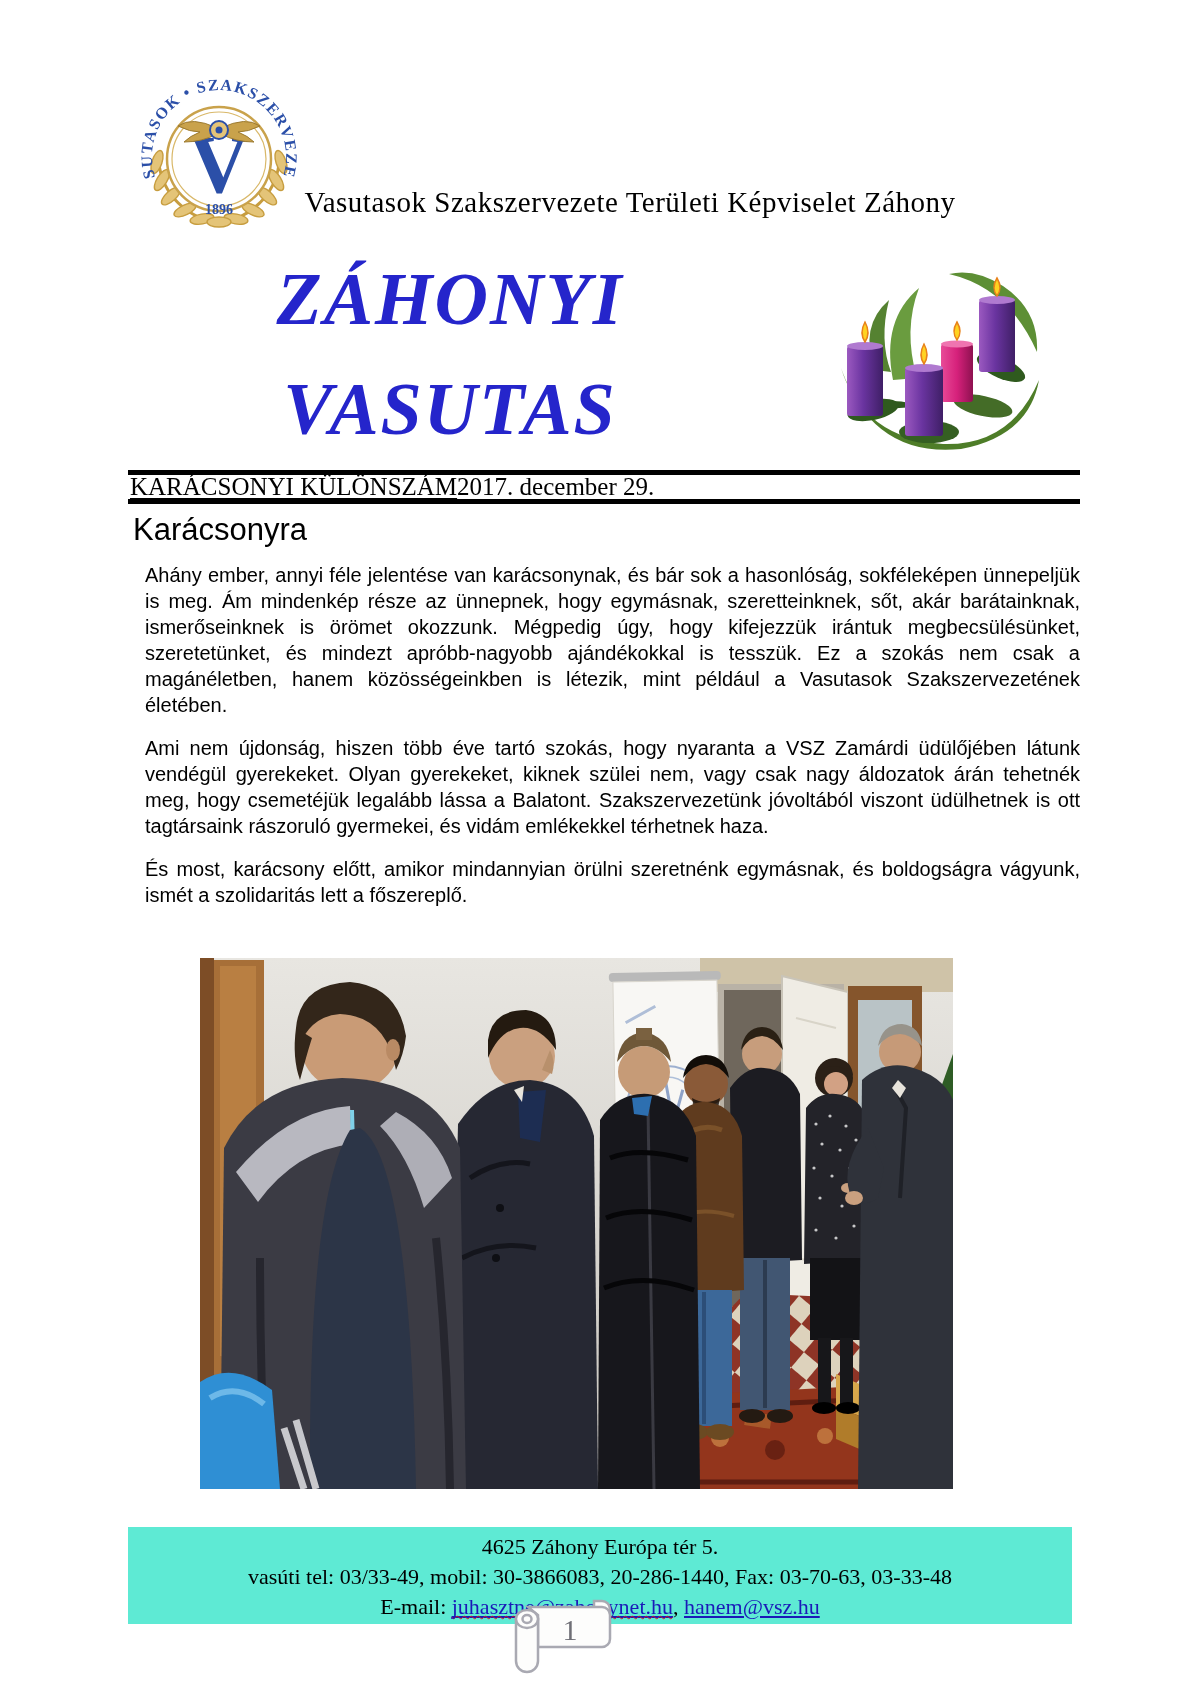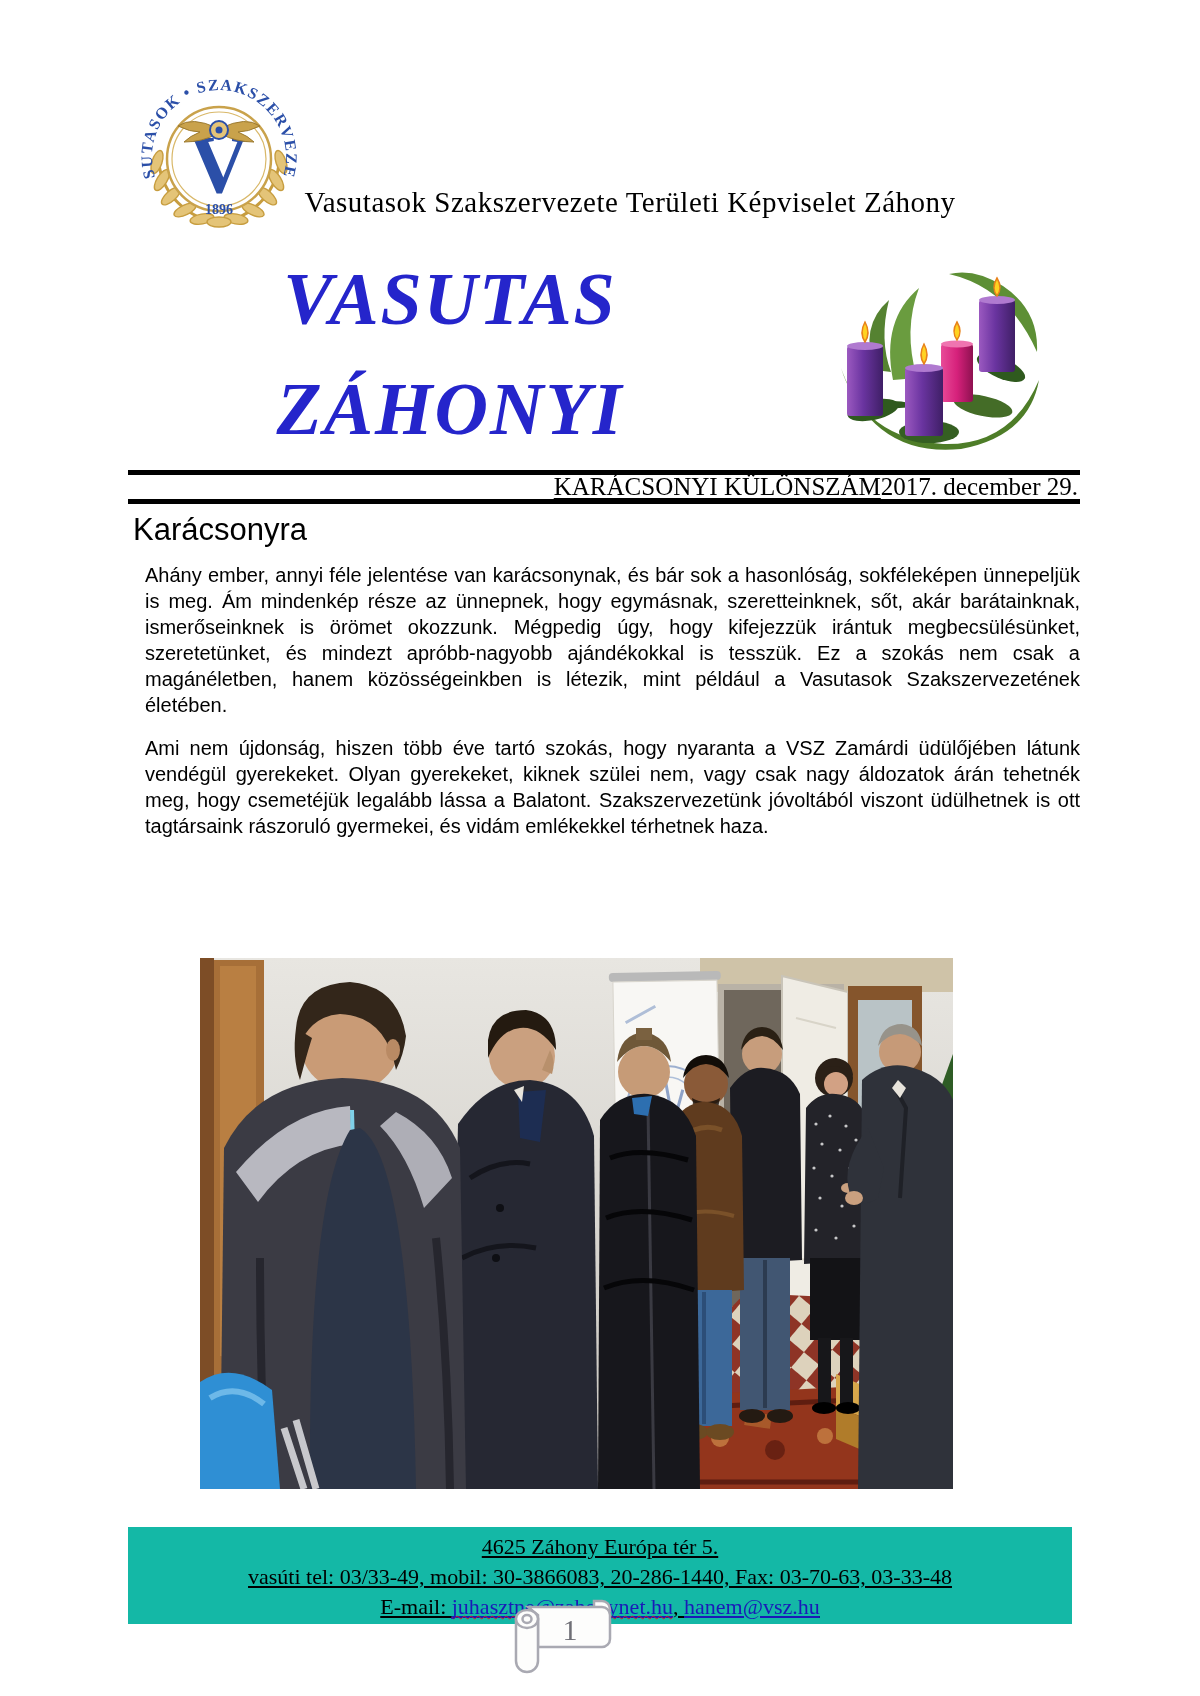--- a/index.html
+++ b/index.html
@@ -12,39 +12,39 @@
             font-size:29px;letter-spacing:.5px;white-space:nowrap;}
   .title-block{position:absolute;left:225px;top:244px;width:450px;text-align:center;
                font-family:"Liberation Serif", serif;font-style:italic;font-weight:600;
                color:#2525cb;line-height:110px;font-size:74px;letter-spacing:2px;}
   .wreath-wrap{position:absolute;left:833px;top:260px;width:212px;height:190px;}
 
   
   .rule{position:absolute;left:128px;width:952px;height:5px;background:#000;}
   .rule-top{top:470px;} .rule-bottom{top:499px;}
   .issue-row{position:absolute;left:130px;top:473px;width:948px;display:flex;
-             justify-content:flex-end;align-items:baseline;font-size:25px;}
+             justify-content:flex-start;align-items:baseline;font-size:25px;}
   .issue-label{text-decoration:underline;text-underline-offset:3px;}
 
   
   .article-heading{position:absolute;left:133px;top:512px;
                    font-family:"Liberation Sans", sans-serif;font-weight:normal;font-size:31px;}
   .article-body{position:absolute;left:133px;top:562px;width:947px;
                 font-family:"Liberation Sans", sans-serif;font-size:20px;line-height:26px;
                 text-align:justify;}
   .article-body p{margin:0 0 17px 12px;}
 
   
   .photo-wrap{position:absolute;left:200px;top:958px;width:753px;height:531px;}
   .photo-wrap svg{display:block;}
 
   
   .footer-bar{position:absolute;left:128px;top:1527px;width:944px;height:97px;
-              background:#14b8a6;text-align:center;font-size:22px;line-height:30px;
-              padding-top:5px;box-sizing:border-box;text-decoration:underline;}
+              background:#5eead4;text-align:center;font-size:22px;line-height:30px;
+              padding-top:5px;box-sizing:border-box;}
   .footer-bar a{color:#1a1ab8;text-decoration:underline;cursor:pointer;}
   .squiggle{text-decoration:underline wavy #cf2020 1px;text-decoration-skip-ink:none;}
 
   .scroll-wrap{position:absolute;left:498px;top:1593px;width:124px;height:92px;z-index:3;}
 </style>
 </head>
 <body>
 
 <div class="page">
 
@@ -86,22 +86,22 @@
         <circle cx="89" cy="68" r="3.5" fill="#2b4fa8"></circle>
       </g>
 
       <text x="89" y="152" text-anchor="middle" font-family="Liberation Serif, serif" font-size="14" font-weight="bold" fill="#2b4fa8">1896</text>
     </svg>
   </div>
 
   <div class="org-line">Vasutasok Szakszervezete Területi Képviselet Záhony</div>
 
   <div class="title-block">
+    <div>ZÁHONYI</div>
     <div>VASUTAS</div>
-    <div>ZÁHONYI</div>
   </div>
 
   <div class="wreath-wrap">
     <svg viewBox="0 0 212 190" width="212" height="190">
       <defs>
         <linearGradient id="purp" x1="0" y1="0" x2="1" y2="0">
           <stop offset="0" stop-color="#9b59c0"></stop>
             <stop offset=".45" stop-color="#6a34a0"></stop>
             <stop offset="1" stop-color="#3f1f66"></stop>
         </linearGradient>
@@ -153,20 +153,21 @@
   <div class="issue-row">
     <span class="issue-label">KARÁCSONYI KÜLÖNSZÁM</span>
     <span>2017. december 29.</span>
   </div>
   <div class="rule rule-bottom"></div>
 
   <div class="article-heading">Karácsonyra</div>
   <div class="article-body">
     <p>Ahány ember, annyi féle jelentése van karácsonynak, és bár sok a hasonlóság, sokféleképen ünnepeljük is meg. Ám mindenkép része az ünnepnek, hogy egymásnak, szeretteinknek, sőt, akár barátainknak, ismerőseinknek is örömet okozzunk. Mégpedig úgy, hogy kifejezzük irántuk megbecsülésünket, szeretetünket, és mindezt apróbb-nagyobb ajándékokkal is tesszük. Ez a szokás nem csak a magánéletben, hanem közösségeinkben is létezik, mint például a Vasutasok Szakszervezetének életében.</p>
     <p>Ami nem újdonság, hiszen több éve tartó szokás, hogy nyaranta a VSZ Zamárdi üdülőjében látunk vendégül gyerekeket. Olyan gyerekeket, kiknek szülei nem, vagy csak nagy áldozatok árán tehetnék meg, hogy csemetéjük legalább lássa a Balatont. Szakszervezetünk jóvoltából viszont üdülhetnek is ott tagtársaink rászoruló gyermekei, és vidám emlékekkel térhetnek haza.</p>
+    <p>És most, karácsony előtt, amikor mindannyian örülni szeretnénk egymásnak, és boldogságra vágyunk, ismét a szolidaritás lett a főszereplő.</p>
   </div>
 
   <div class="photo-wrap">
     <svg viewBox="0 0 753 531" width="753" height="531">
       <defs>
         <linearGradient id="wallg" x1="0" y1="0" x2="0" y2="1">
           <stop offset="0" stop-color="#e8e6e1"></stop>
             <stop offset="1" stop-color="#c7c4be"></stop>
         </linearGradient>
         <pattern id="checker" width="40" height="40" patternUnits="userSpaceOnUse" patternTransform="rotate(40 600 430)">

